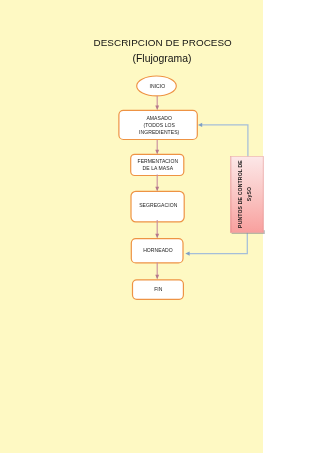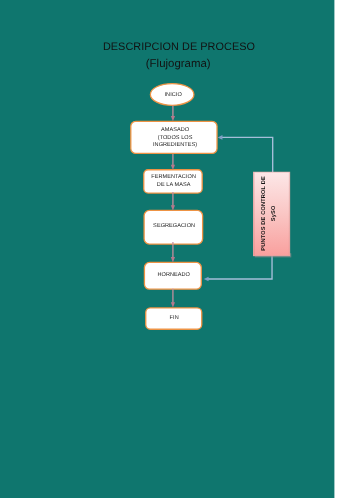--- a/index.html
+++ b/index.html
@@ -1,18 +1,18 @@
 <!DOCTYPE html>
 <html><head>
 <meta charset="utf-8">
 <style>
   html,body{margin:0;padding:0;background:#ffffff;}
   body{width:320px;height:453px;overflow:hidden;font-family:"Liberation Sans",sans-serif;
        -webkit-font-smoothing:antialiased;}
-  #page{position:relative;width:304px;height:453px;background:#0f766e;}
+  #page{position:relative;width:263px;height:453px;background:#fef9c3;}
   .ttl{position:absolute;width:320px;text-align:center;color:#121212;}
   #title1{left:2.7px;top:36.6px;font-size:9.9px;letter-spacing:0.05px;}
   #title2{left:2px;top:52.8px;font-size:10.4px;}
 
   #svglayer{position:absolute;left:0;top:0;width:320px;height:453px;}
 
   .nodelabel{position:absolute;box-sizing:border-box;display:flex;align-items:center;
        justify-content:center;text-align:center;color:#1b1b1b;font-size:5.05px;
        line-height:1.38;letter-spacing:0.05px;white-space:pre-line;}
   #pinklabel{position:absolute;color:#141414;font-size:5.1px;font-weight:bold;

